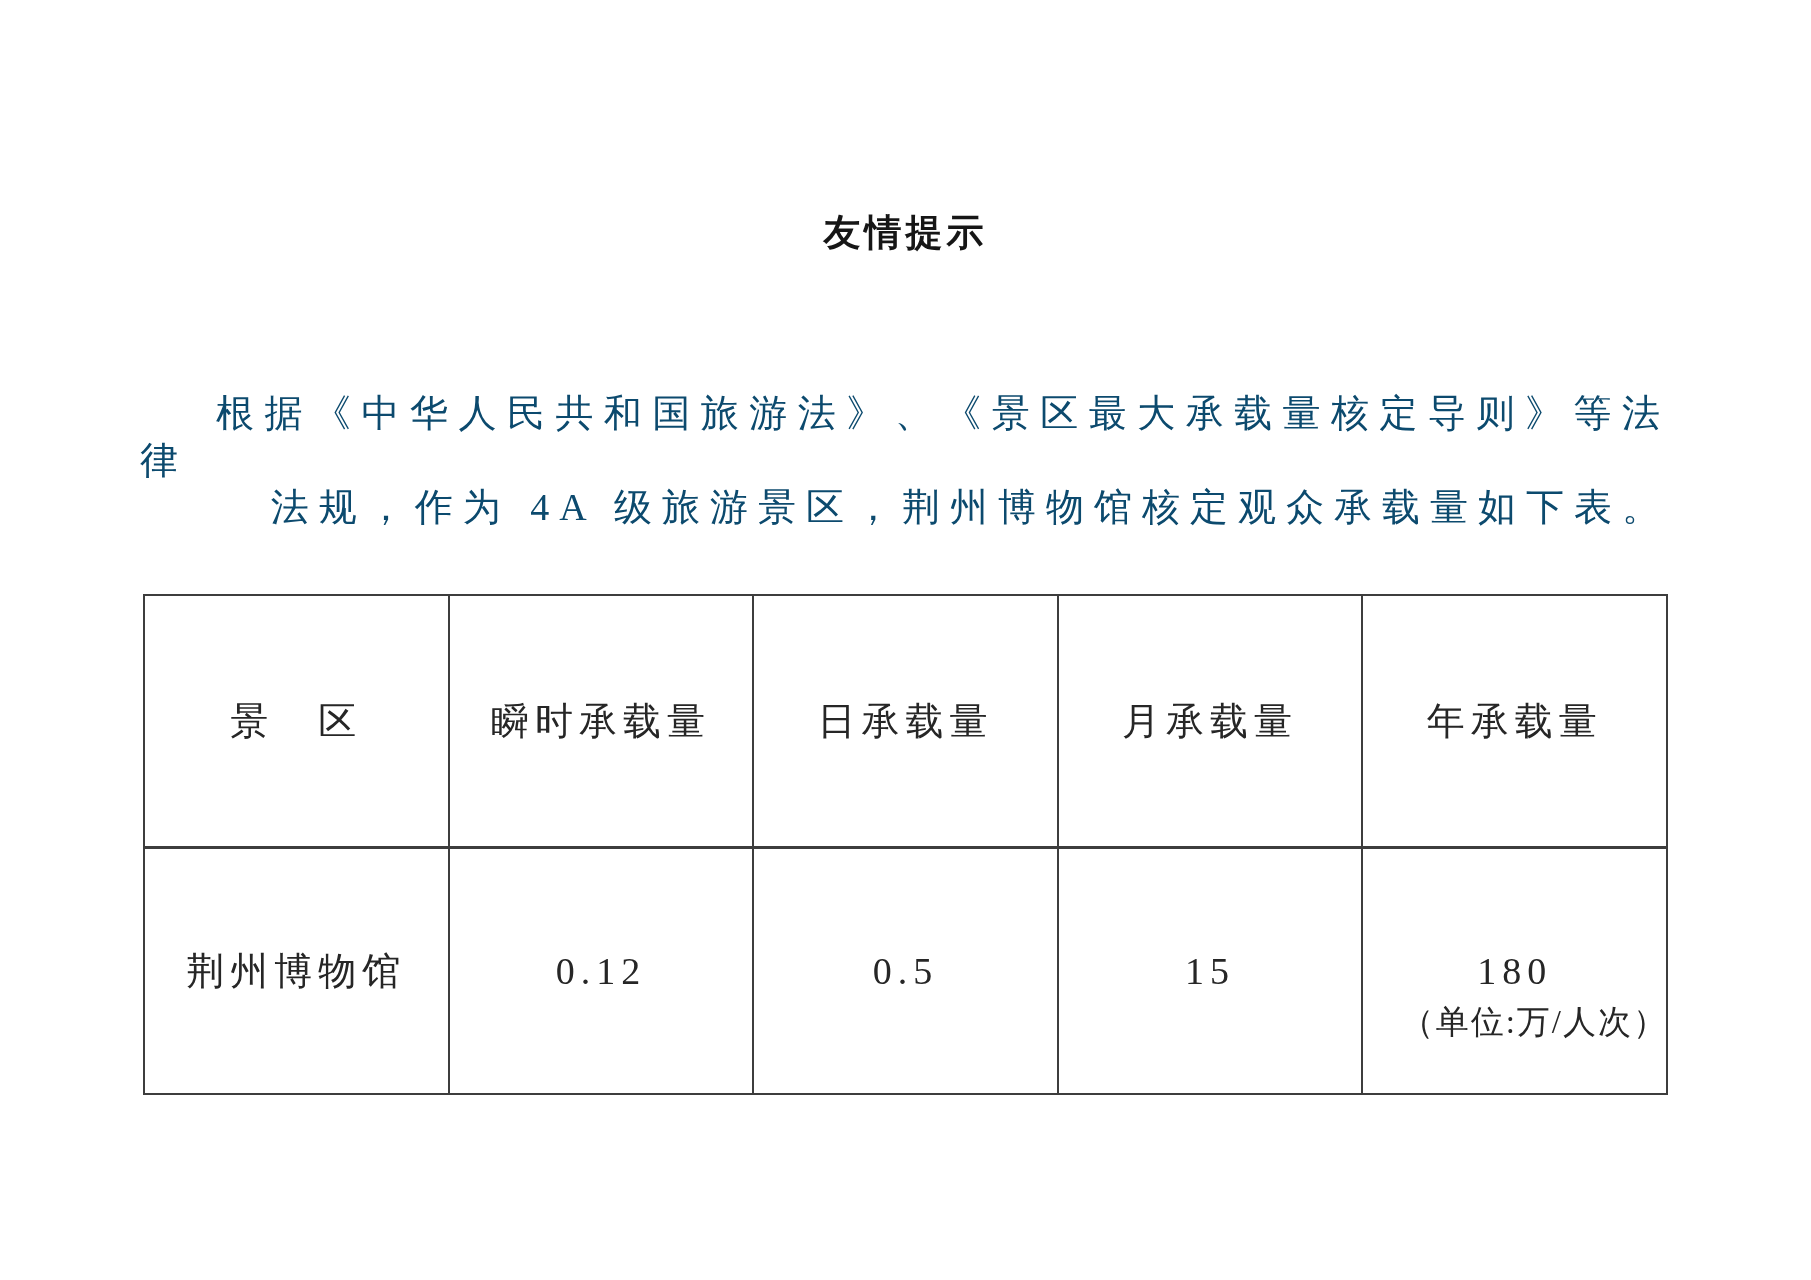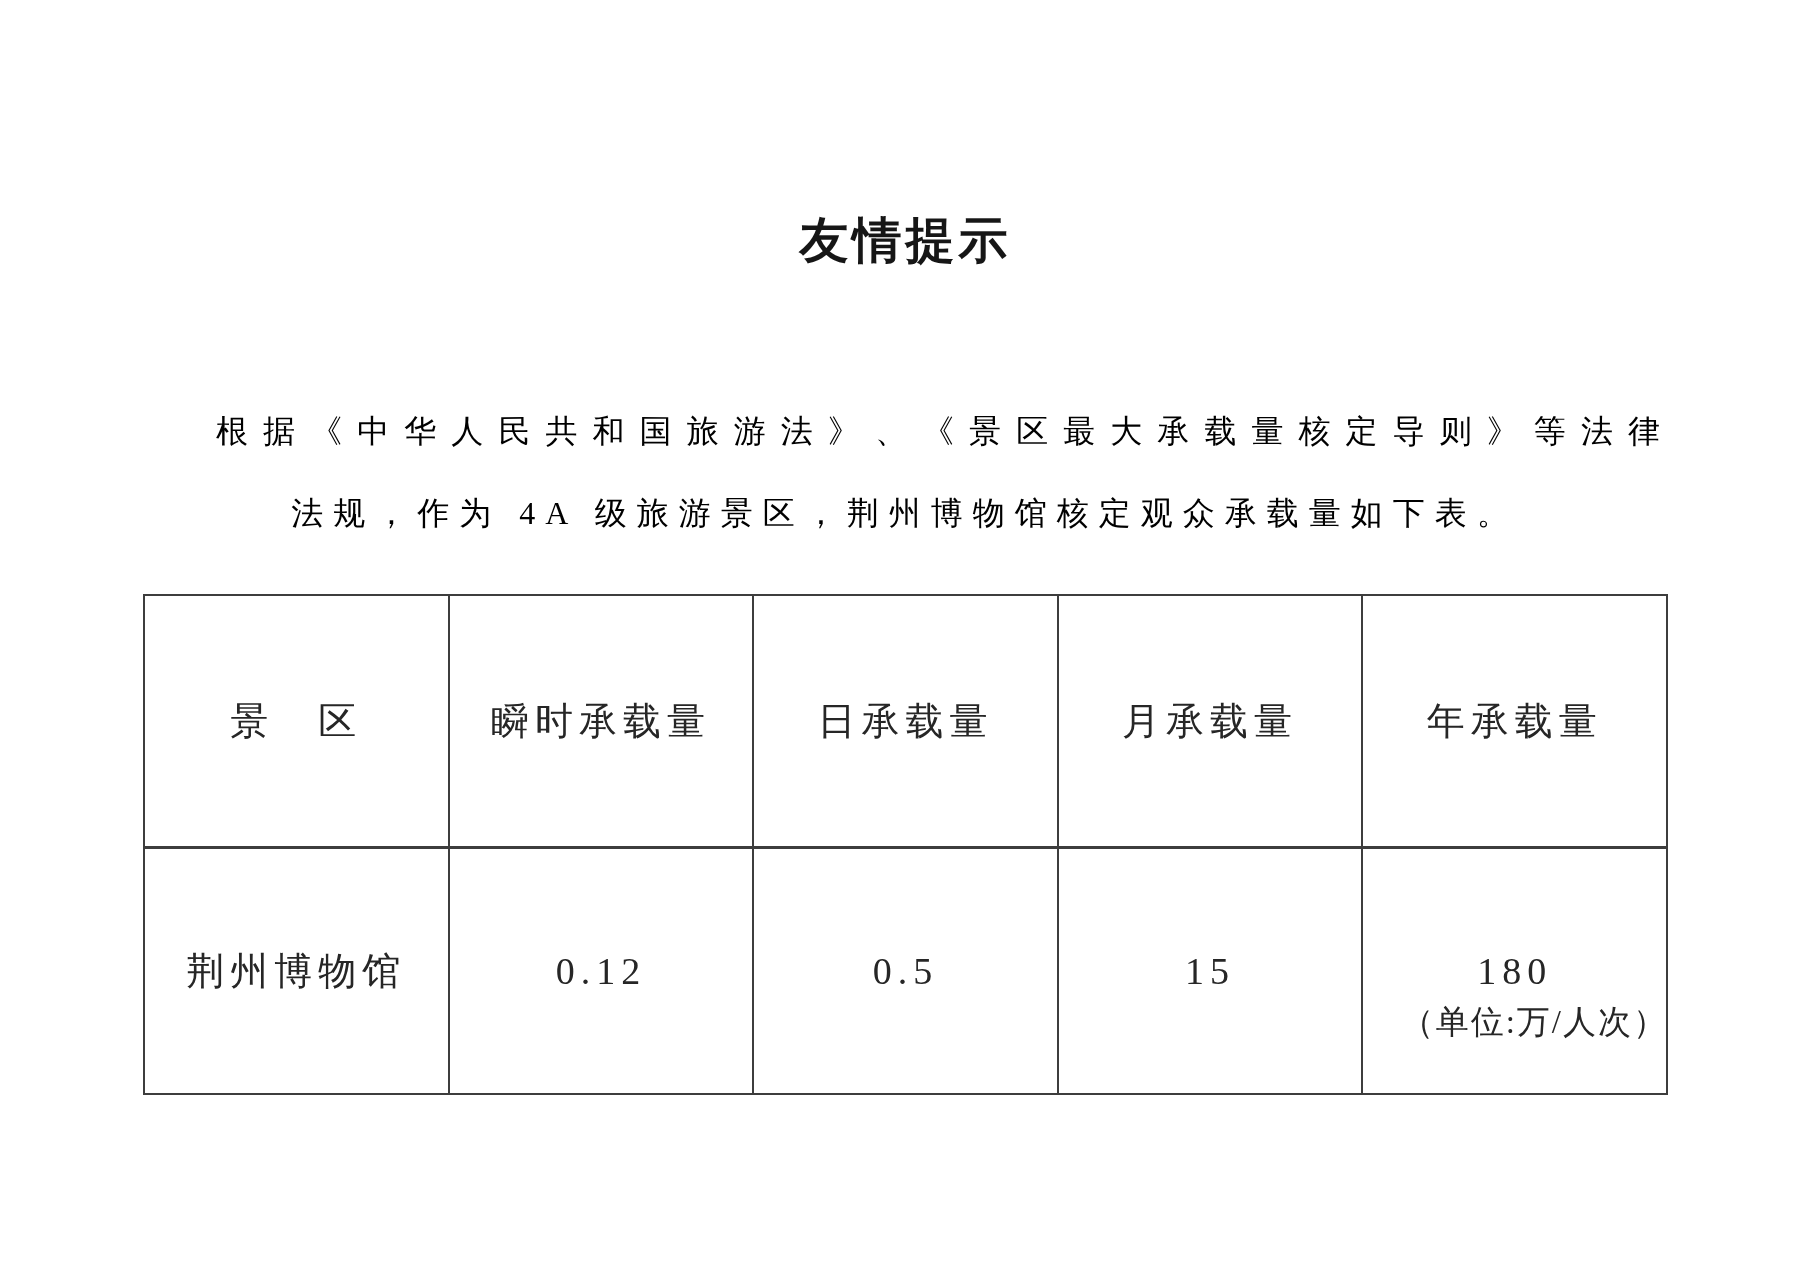--- a/index.html
+++ b/index.html
@@ -15,42 +15,42 @@
     overflow: hidden;
     font-family: "Liberation Serif", "DejaVu Serif", serif;
     color: #1f1f1f;
   }
   .doc-title {
     position: absolute;
     top: 208px;
     left: 0;
     width: 100%;
     text-align: center;
-    font-size: 49px;
+    font-size: 37px;
     font-weight: bold;
     letter-spacing: 4px;
     color: #161616;
   }
   .paragraph {
     position: absolute;
     left: 140px;
     top: 390px;
     width: 1530px;
-    font-size: 32px;
-    line-height: 82px;
+    font-size: 38px;
+    line-height: 47px;
     letter-spacing: 10px;
-    color: #000000;
+    color: #0c4a6e;
   }
   .paragraph .line1 {
     text-indent: 76px;
     text-align: justify;
     text-align-last: justify;
   }
   .paragraph .line2 {
-    text-align: center;
+    text-align: right;
   }
   table.capacity {
     position: absolute;
     left: 143px;
     top: 594px;
     width: 1525px;
     height: 434px;
     border-collapse: collapse;
     table-layout: fixed;
     font-size: 38px;

